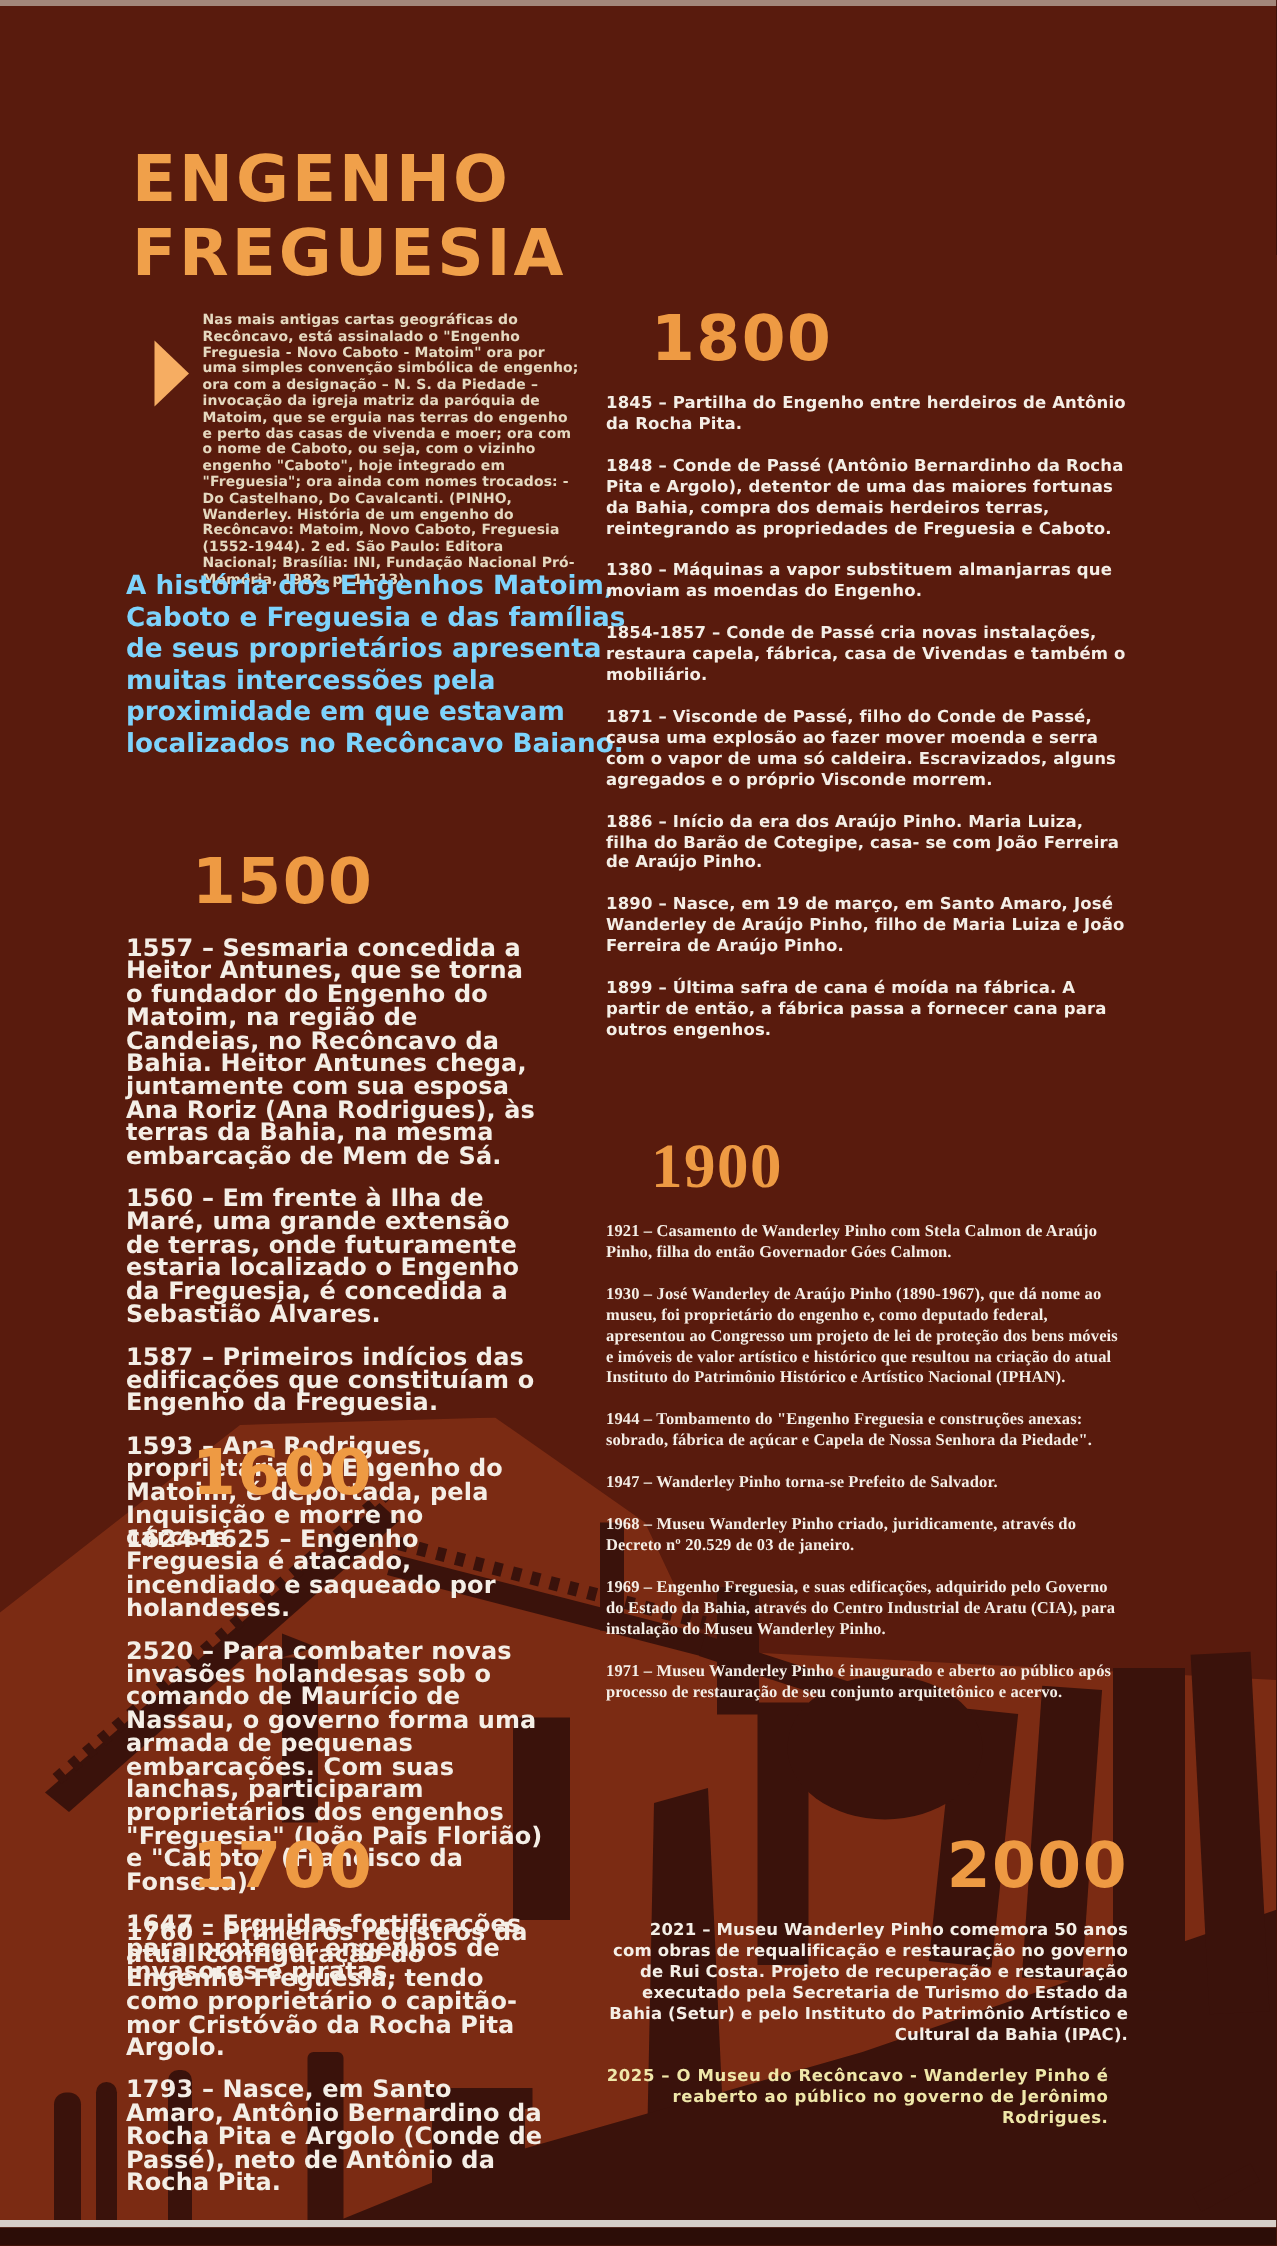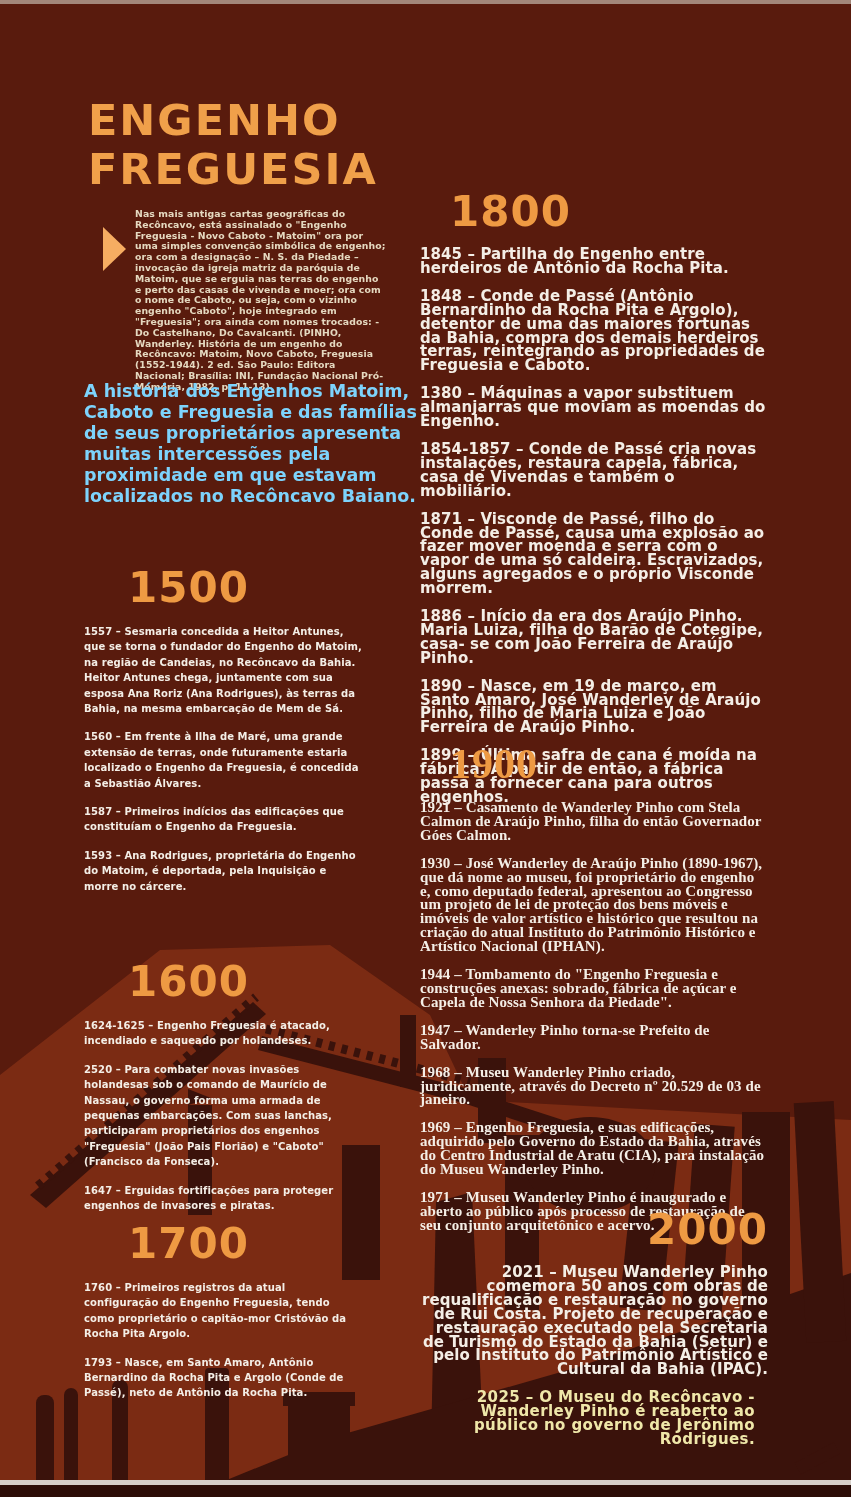--- a/index.html
+++ b/index.html
@@ -34,25 +34,25 @@
   .intro{
     position:absolute;left:84px;top:381px;width:335px;
     color:#7dd3fc;font-size:17.5px;line-height:21px;font-weight:700;
   }
 
   .section{position:absolute;}
   .section h2{
     margin:0 0 15px 44px;color:#ee9a43;font-size:42px;line-height:43px;font-weight:800;letter-spacing:1px;
   }
   .col-left{left:84px;width:278px;}
-  .col-right{left:420px;width:348px;}
+  .col-right{left:404px;width:348px;margin-top:14px;}
   .col-right h2{margin-left:30px;}
   .entry{color:#f4eee6;font-weight:700;letter-spacing:.1px;}
-  .col-left .entry{font-size:10px;line-height:15.4px;margin:0 0 13px;}
-  .col-right .entry{font-size:15px;line-height:13.9px;margin:0 0 14px;}
+  .col-left .entry{font-size:16px;line-height:15.4px;margin:0 0 13px;}
+  .col-right .entry{font-size:11px;line-height:13.9px;margin:0 0 14px;}
   .highlight{
     margin-top:22px;width:335px;color:#efe7a9;
     font-size:15px;line-height:22.5px;font-weight:800;letter-spacing:.4px;
   }
   #s1500{top:566px;} #s1600{top:960px;} #s1700{top:1222px;}
   #s1800{top:190px;} #s1900{top:743px;font-family:Liberation Serif, serif;} #s2000{top:1208px;text-align:right;}
 </style>
 </head>
 <body>
 

